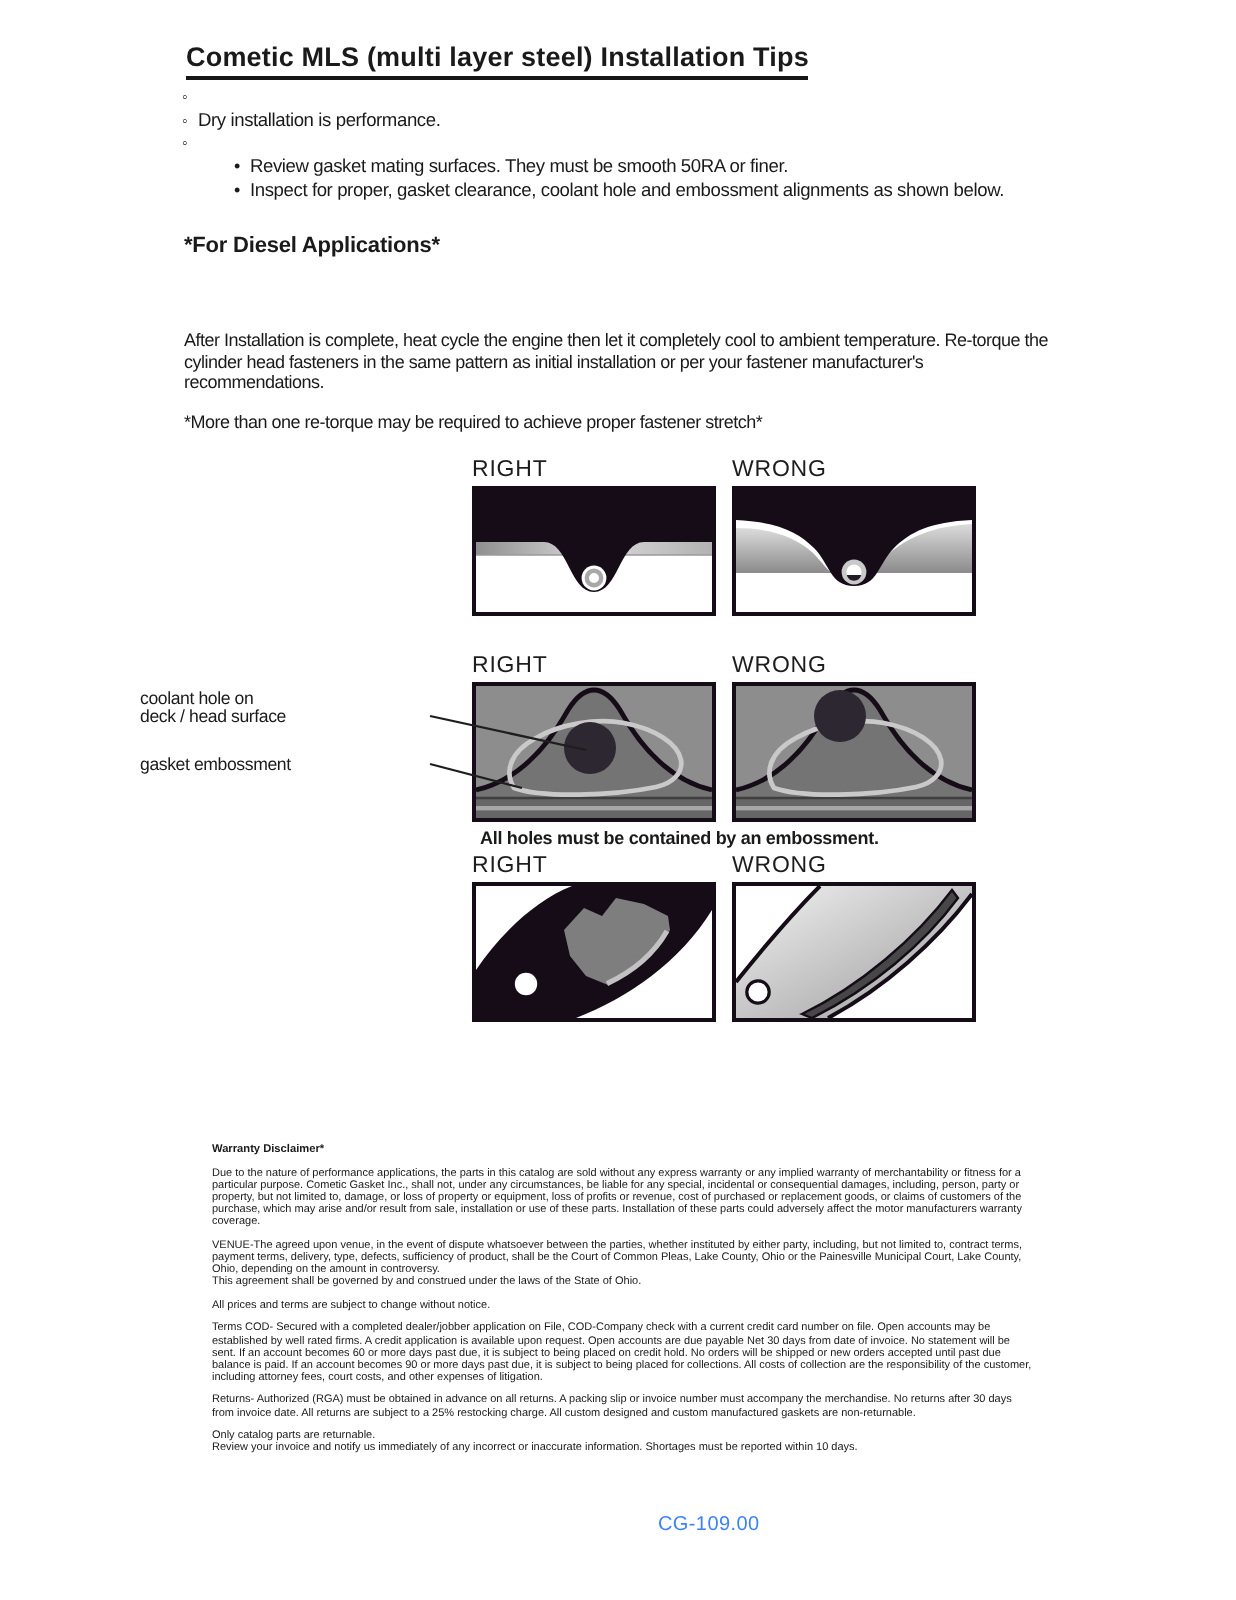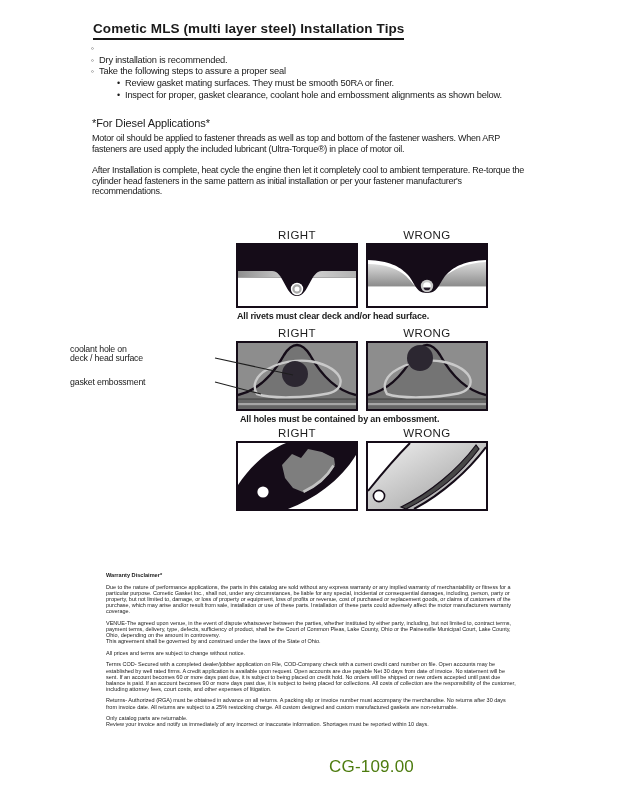--- a/index.html
+++ b/index.html
@@ -11,80 +11,79 @@
   .title {
     position:absolute; left:93px; top:21px;
     font-size:13.5px; font-weight:bold; letter-spacing:0.1px;
     border-bottom:2px solid #161616; padding-bottom:2px; white-space:nowrap;
   }
   .bullets { position:absolute; left:91px; top:43px; font-size:9.3px; line-height:11.7px; letter-spacing:-0.2px; }
   .bullet-row { display:flex; align-items:baseline; }
   .bullet-row .marker { width:8px; flex:0 0 8px; font-size:8px; }
   .bullet-row.sub { padding-left:26px; }
   .bullet-row.sub .marker { font-size:9px; }
-  .section-heading { position:absolute; left:92px; top:117px; font-size:11px; font-weight:normal; letter-spacing:-0.1px; }
+  .section-heading { position:absolute; left:92px; top:117px; font-size:11px; font-weight:bold; letter-spacing:-0.1px; }
   .body-par {
     position:absolute; left:92px; width:436px;
     font-size:9px; line-height:10.5px; letter-spacing:-0.25px;
   }
   #par-oil { top:133px; }
   #par-heat { top:165px; }
   #par-retorque { top:206px; }
 
-  .dg-label { position:absolute; width:122px; text-align:center; font-size:11.5px; letter-spacing:0.4px; color:#1d1d1d; }
+  .dg-label { position:absolute; width:122px; font-size:11.5px; letter-spacing:0.4px; color:#1d1d1d; }
   .dbox { position:absolute; width:118px; border:2px solid #150c18; background:#fff; }
   .dbox svg { display:block; width:100%; height:100%; }
   .caption {
     position:absolute; font-size:9px; font-weight:bold; letter-spacing:-0.15px;
     line-height:10.5px; white-space:pre-line;
   }
   .anno {
     position:absolute; left:70px; width:145px; 
     font-size:8.8px; line-height:9px; letter-spacing:-0.2px; white-space:pre-line;
   }
   .leader-svg { position:absolute; left:214px; top:352px; z-index:5; }
 
   .disclaimer { position:absolute; left:106px; top:572px; width:410px; }
   .disclaimer .dh { font-size:5.6px; font-weight:bold; margin:0 0 6px 0; }
   .disclaimer p { font-size:5.5px; line-height:6.1px; margin:0 0 5.5px 0; white-space:pre-line; }
 
-  .page-code { position:absolute; left:329px; top:757px; font-size:17px; letter-spacing:0.2px; color:#4d7c0f; }
+  .page-code { position:absolute; left:329px; top:757px; font-size:10px; letter-spacing:0.2px; color:#3b82f6; }
 </style>
 </head>
 <body>
 
 <div class="page">
 
   <div class="title">Cometic MLS (multi layer steel) Installation Tips</div>
 
   <div class="bullets">
     <div class="bullet-row">
       <span class="marker">◦</span>
     </div>
     <div class="bullet-row">
       <span class="marker">◦</span>
-      <span>Dry installation is recommended.</span>
+      <span>Dry installation is performance.</span>
     </div>
     <div class="bullet-row">
       <span class="marker">◦</span>
-      <span>Take the following steps to assure a proper seal</span>
     </div>
     <div class="bullet-row sub">
       <span class="marker">•</span>
       <span>Review gasket mating surfaces.  They must be smooth 50RA or finer.</span>
     </div>
     <div class="bullet-row sub">
       <span class="marker">•</span>
       <span>Inspect for proper, gasket clearance, coolant hole and embossment alignments as shown below.</span>
     </div>
   </div>
 
   <div class="section-heading">*For Diesel Applications*</div>
-  <div class="body-par" id="par-oil">Motor oil should be applied to fastener threads as well as top and bottom of the fastener washers. When ARP fasteners are used apply the included lubricant (Ultra-Torque®) in place of motor oil.</div>
   <div class="body-par" id="par-heat">After Installation is complete, heat cycle the engine then let it completely cool to ambient temperature. Re-torque the cylinder head fasteners in the same pattern as initial installation or per your fastener manufacturer's recommendations.</div>
+  <div class="body-par" id="par-retorque">*More than one re-torque may be required to achieve proper fastener stretch*</div>
 
   <div class="dg-label" style="left:236px; top:229px;">RIGHT</div>
   <div class="dg-label" style="left:366px; top:229px;">WRONG</div>
 
   <div class="dbox" style="left:236px; top:243px; height:61px;">
     <svg viewBox="0 0 118 61">
       <defs>
         <linearGradient id="g-band-r" x1="0" y1="0" x2="1" y2="0">
           <stop offset="0" stop-color="#8f8f8f"></stop>
             <stop offset="0.5" stop-color="#dadada"></stop>
@@ -112,21 +111,20 @@
       <path d="M0,19 C18,19 30,24 38,31 C44,37 46,41 48,41 L0,41 Z" fill="url(#g-band-w)"></path>
       <path d="M118,17 C98,18 86,24 76,32 C70,37 68,41 66,41 L118,41 Z" fill="url(#g-band-w)"></path>
       <line x1="0" y1="41" x2="118" y2="41" stroke="#8e8e8e" stroke-width="0.9"></line>
       <path d="M0,0 H118 V15 C97,16 87,21 79,29 C71,37 71,48 59,48 C47,48 47,37 39,29 C31,21 21,16 0,15 Z" fill="#150c18"></path>
       <circle cx="59" cy="41" r="6.2" fill="#c9c9c9"></circle>
       <circle cx="59" cy="41" r="3.8" fill="#ffffff"></circle>
       <path d="M55.4,42.5 a3.7,3.7 0 0 0 7.2,0 Z" fill="#241b28"></path>
     </svg>
   </div>
 
-  <div class="caption" style="left:237px; top:311px;">All rivets must clear deck and/or head surface.</div>
 
   <div class="dg-label" style="left:236px; top:327px;">RIGHT</div>
   <div class="dg-label" style="left:366px; top:327px;">WRONG</div>
 
   <div class="anno" style="top:345px;">coolant hole on
 deck / head surface</div>
   <div class="anno" style="top:378px;">gasket embossment</div>
 
   <svg class="leader-svg" width="86" height="48">
     <line x1="1" y1="6" x2="79" y2="23" stroke="#1e1e1e" stroke-width="1.1"></line>

